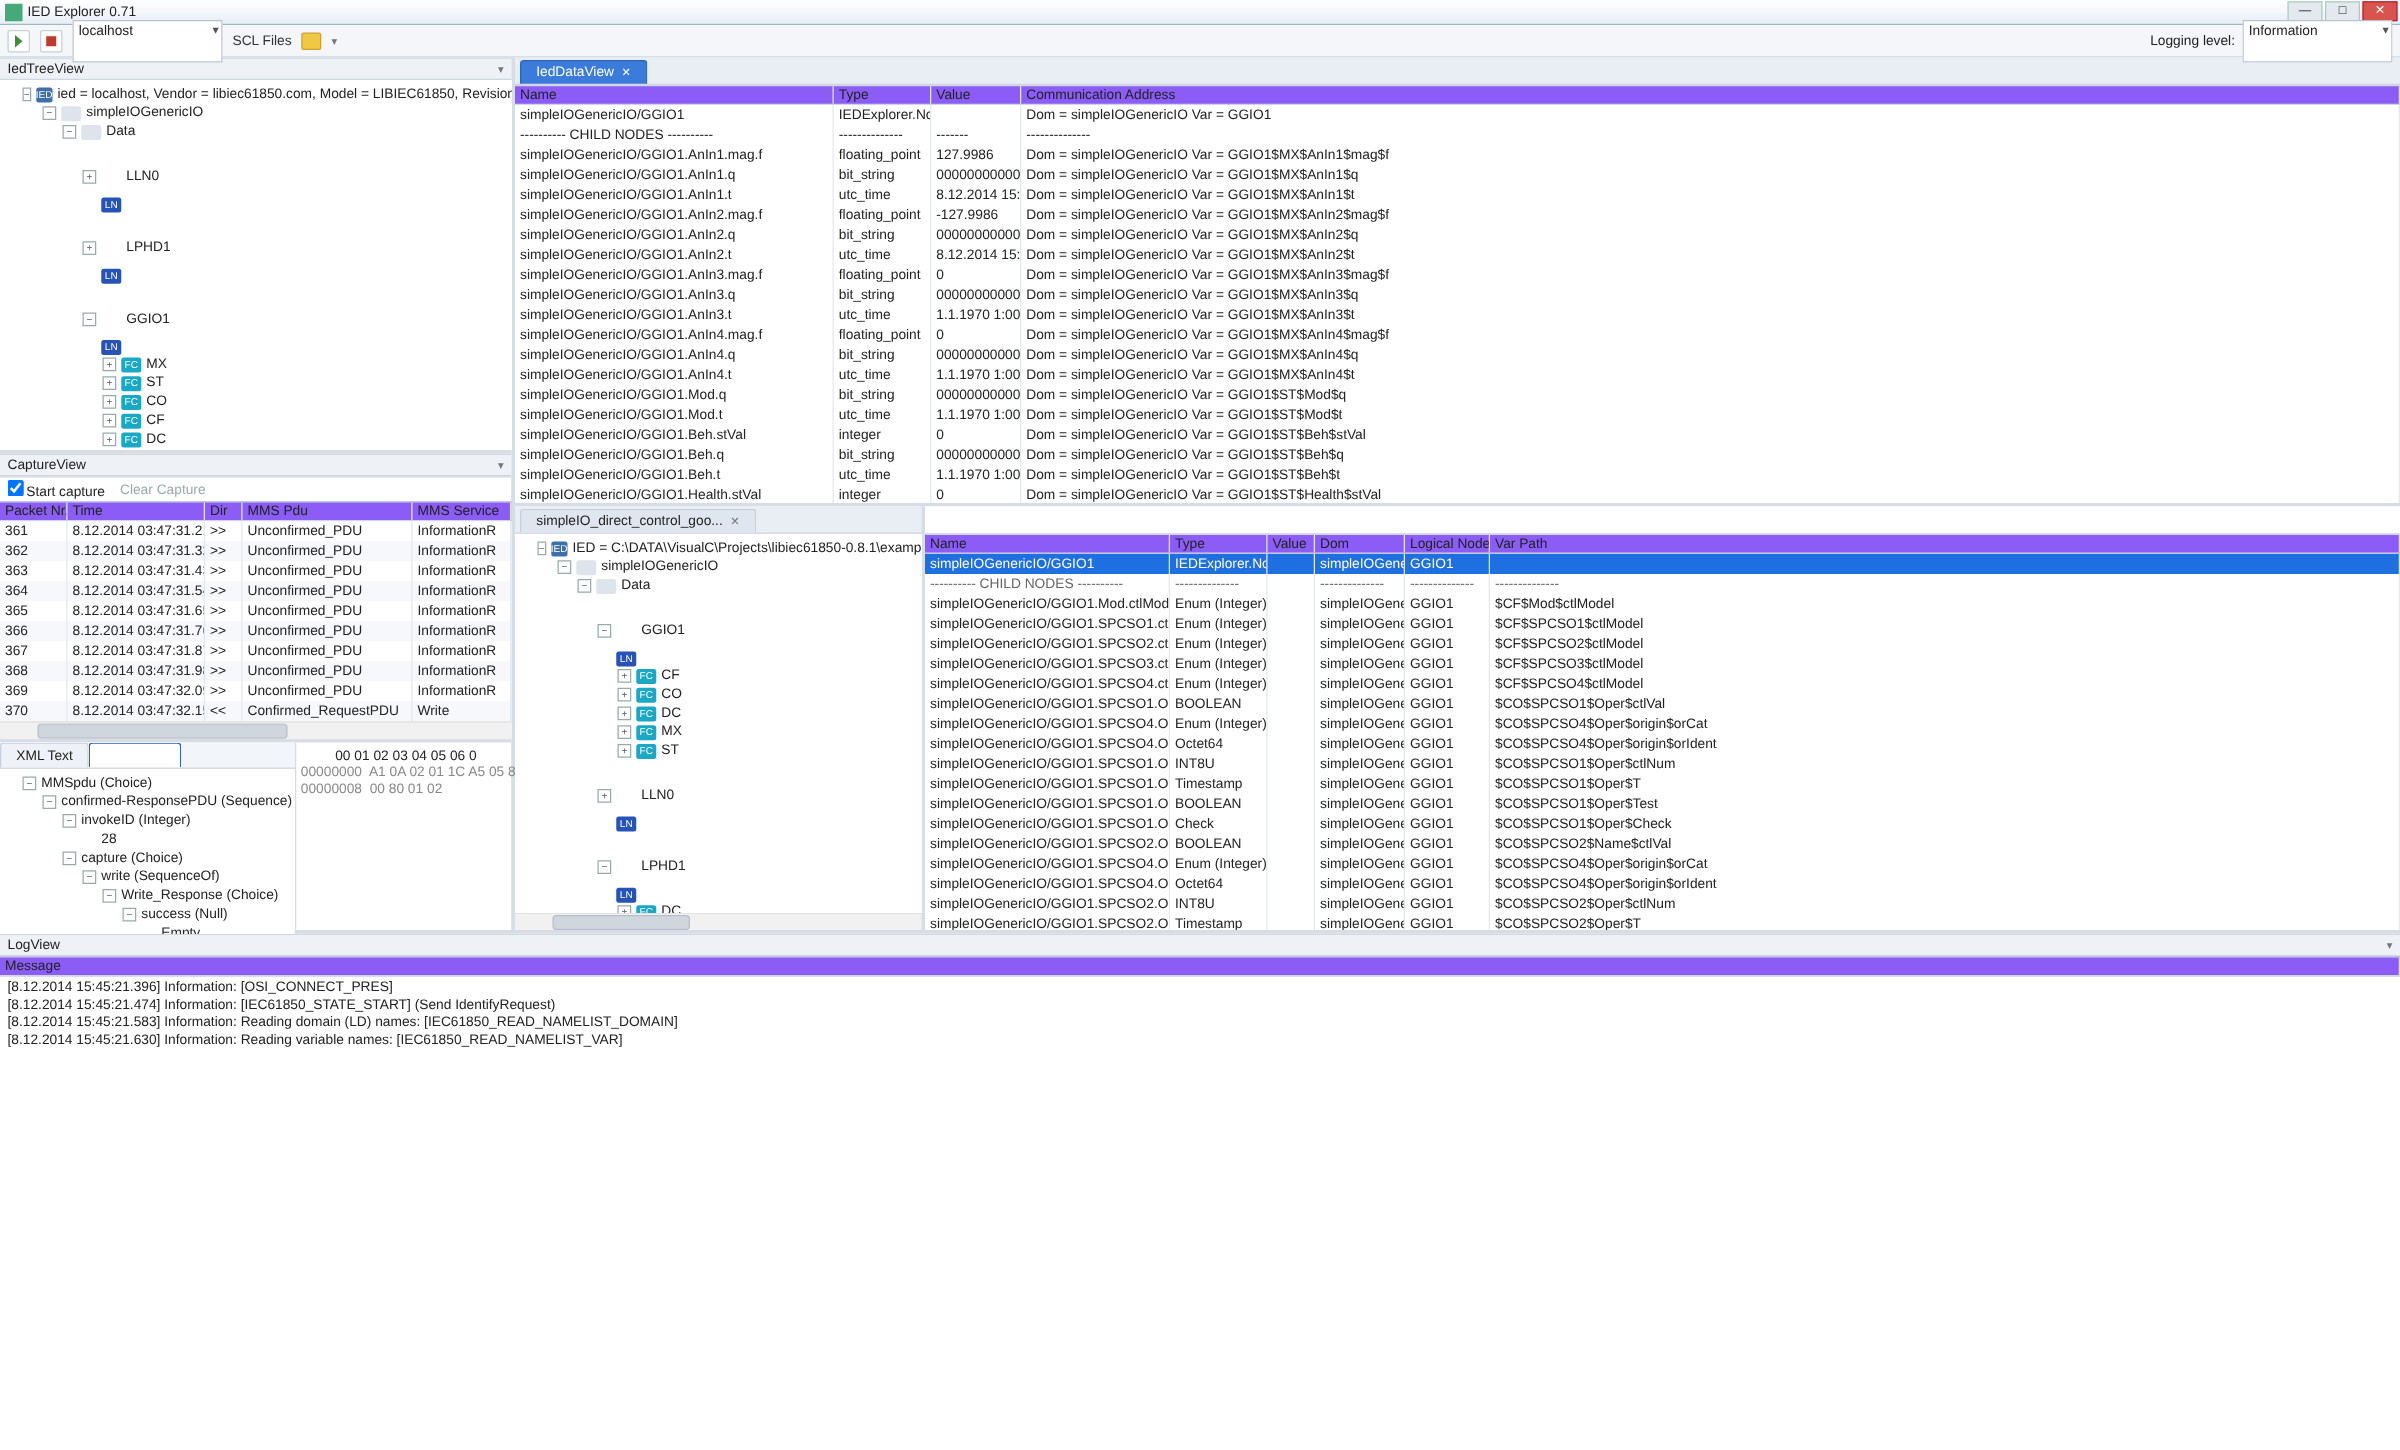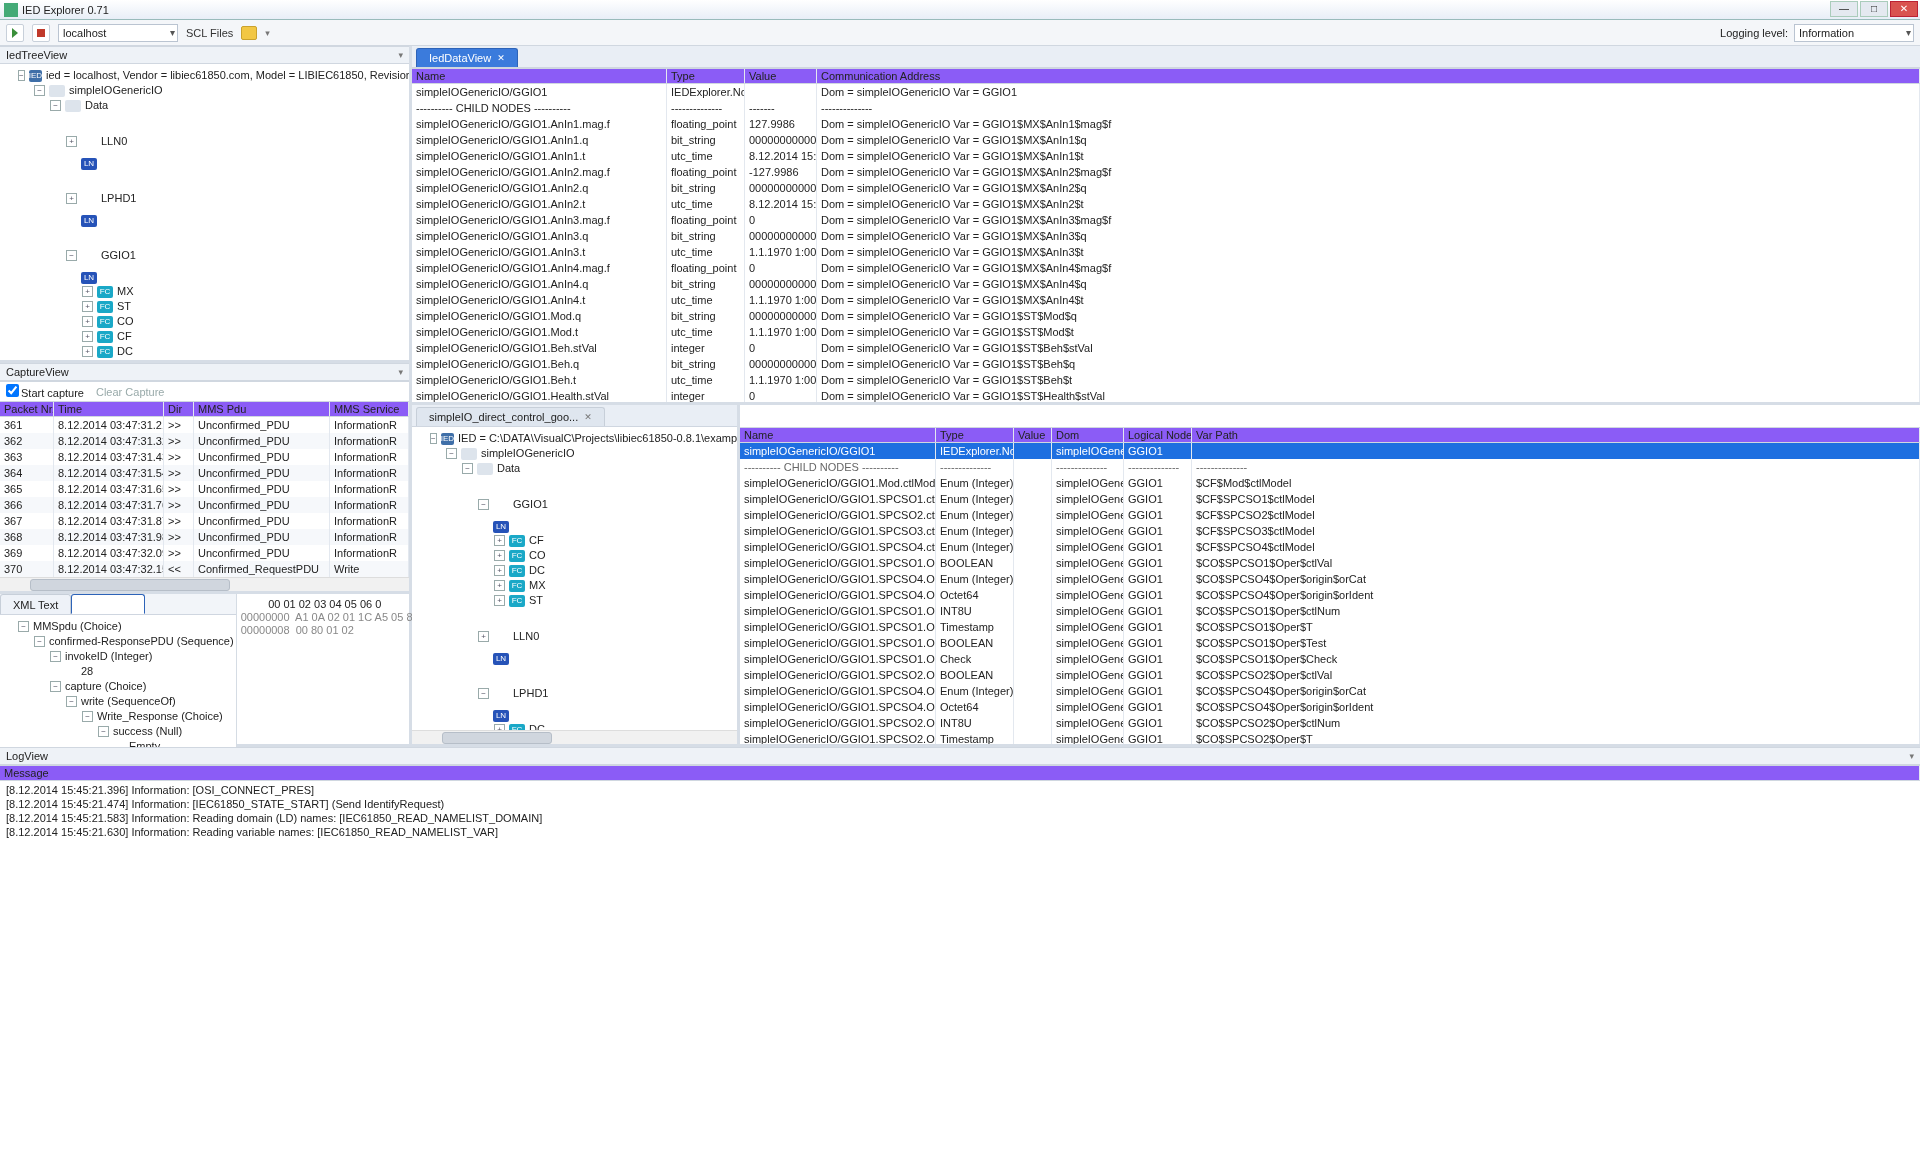--- a/index.html
+++ b/index.html
@@ -7,21 +7,21 @@
 .titlebar { height:20px; background:linear-gradient(#fff,#e8eef7); border-bottom:1px solid #9bb; display:flex; align-items:center; padding:0 4px; position:relative; }
 .titlebar .icon { width:14px; height:14px; background:#4a7; margin-right:4px; display:inline-block; }
 .titlebar .btns { position:absolute; right:2px; top:1px; display:flex; gap:2px; }
 .titlebar .wb { width:28px; height:16px; background:#e4e9f0; border:1px solid #acb; text-align:center; line-height:14px; font-size:10px; }
 .titlebar .wb.close { background:#d9534f; color:#fff; border-color:#b23; }
 
 .toolbar { height:26px; background:#f4f6f9; border-bottom:1px solid #d0d7e0; display:flex; align-items:center; padding:0 6px; gap:8px; }
 .tb-btn { width:18px; height:18px; border:1px solid #c8d0da; background:#fff; border-radius:2px; display:flex; align-items:center; justify-content:center; }
 .tb-btn .tri { width:0;height:0;border-top:5px solid transparent;border-bottom:5px solid transparent;border-left:6px solid #3a8f3a; }
 .tb-btn .sq  { width:8px;height:8px;background:#c0392b; }
-.tb-combo { height:18px; border:1px solid #bac4d1; background:#fff; padding:0 14px 0 4px; line-height:16px; position:relative; min-width:120px; }
+.tb-combo { height:34px; border:1px solid #bac4d1; background:#fff; padding:0 14px 0 4px; line-height:16px; position:relative; min-width:120px; }
 .tb-combo::after { content:"▾"; position:absolute; right:2px; top:0; font-size:10px; color:#555; }
 .tb-label { color:#333; }
 .tb-folder { width:16px;height:14px;background:#f2c744;border:1px solid #caa22e;border-radius:2px; }
 .tb-right { margin-left:auto; display:flex; align-items:center; gap:6px; }
 
 .workarea { display:flex; height:698px; }
 .leftcol { width:412px; display:flex; flex-direction:column; border-right:3px solid #d6dde6; }
 .rightcol { flex:1; display:flex; flex-direction:column; }
 
 .pane-title { height:18px; background:#eef2f7; border-top:1px solid #d0d7e0; border-bottom:1px solid #d0d7e0; padding:0 6px; line-height:18px; display:flex; align-items:center; gap:4px; }
@@ -868,21 +868,21 @@
                 <div class="scl-c3">simpleIOGenericIO</div>
                 <div class="scl-c4">GGIO1</div>
                 <div class="scl-c5">$CO$SPCSO1$Oper$Check</div>
               </div>
               <div class="grid-row">
                 <div class="scl-c0">simpleIOGenericIO/GGIO1.SPCSO2.Oper.ctlVal</div>
                 <div class="scl-c1">BOOLEAN</div>
                 <div class="scl-c2"></div>
                 <div class="scl-c3">simpleIOGenericIO</div>
                 <div class="scl-c4">GGIO1</div>
-                <div class="scl-c5">$CO$SPCSO2$Oper$ctlVal</div>
+                <div class="scl-c5">$CO$SPCSO2$Name$ctlVal</div>
               </div>
               <div class="grid-row">
                 <div class="scl-c0">simpleIOGenericIO/GGIO1.SPCSO4.Oper.origin.orCat</div>
                 <div class="scl-c1">Enum (Integer)</div>
                 <div class="scl-c2"></div>
                 <div class="scl-c3">simpleIOGenericIO</div>
                 <div class="scl-c4">GGIO1</div>
                 <div class="scl-c5">$CO$SPCSO4$Oper$origin$orCat</div>
               </div>
               <div class="grid-row">

